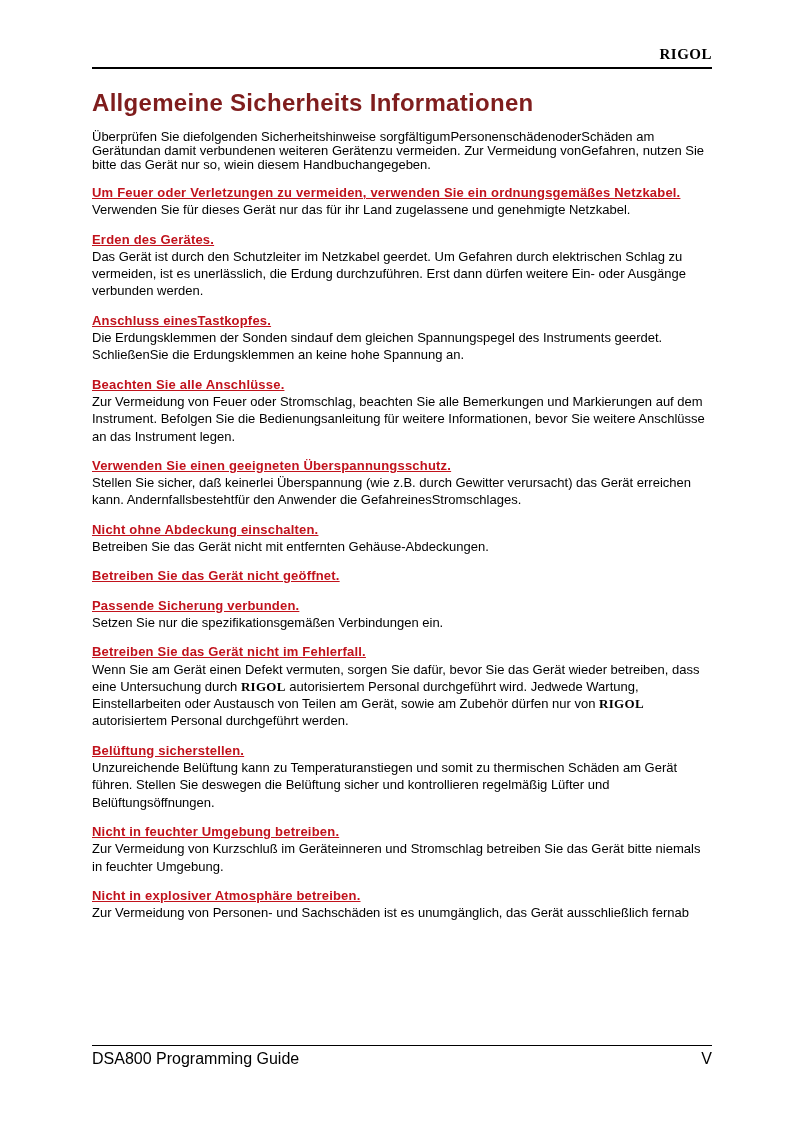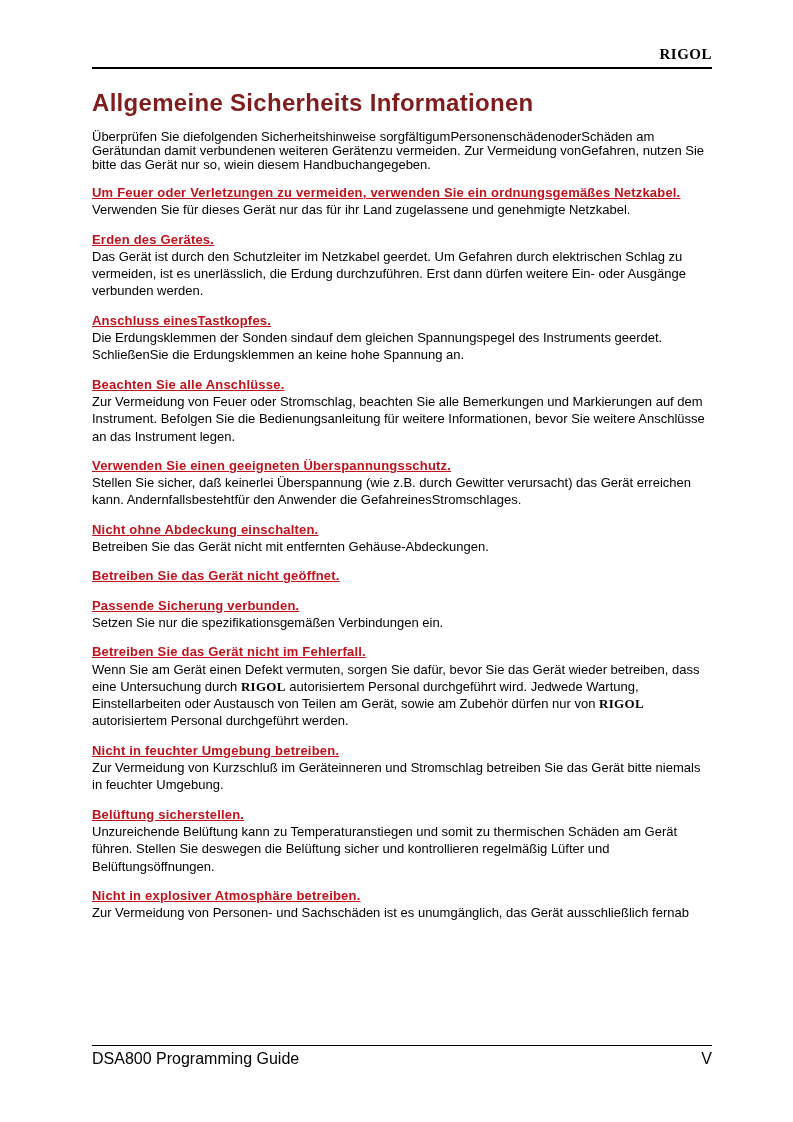--- a/index.html
+++ b/index.html
@@ -141,27 +141,27 @@
     <p>Setzen Sie nur die spezifikationsgemäßen Verbindungen ein.</p>
   </div>
 
 
   <div class="section">
     <h2>Betreiben Sie das Gerät nicht im Fehlerfall.</h2>
     <p>Wenn Sie am Gerät einen Defekt vermuten, sorgen Sie dafür, bevor Sie das Gerät wieder betreiben, dass eine Untersuchung durch <b class="brand-inline">RIGOL</b> autorisiertem Personal durchgeführt wird. Jedwede Wartung, Einstellarbeiten oder Austausch von Teilen am Gerät, sowie am Zubehör dürfen nur von <b class="brand-inline">RIGOL</b> autorisiertem Personal durchgeführt werden.</p>
   </div>
 
   <div class="section">
-    <h2>Nicht in feuchter Umgebung betreiben.</h2>
-    <p>Zur Vermeidung von Kurzschluß im Geräteinneren und Stromschlag betreiben Sie das Gerät bitte niemals in feuchter Umgebung.</p>
+    <h2>Belüftung sicherstellen.</h2>
+    <p>Unzureichende Belüftung kann zu Temperaturanstiegen und somit zu thermischen Schäden am Gerät führen. Stellen Sie deswegen die Belüftung sicher und kontrollieren regelmäßig Lüfter und Belüftungsöffnungen.</p>
   </div>
 
   <div class="section">
-    <h2>Belüftung sicherstellen.</h2>
-    <p>Unzureichende Belüftung kann zu Temperaturanstiegen und somit zu thermischen Schäden am Gerät führen. Stellen Sie deswegen die Belüftung sicher und kontrollieren regelmäßig Lüfter und Belüftungsöffnungen.</p>
+    <h2>Nicht in feuchter Umgebung betreiben.</h2>
+    <p>Zur Vermeidung von Kurzschluß im Geräteinneren und Stromschlag betreiben Sie das Gerät bitte niemals in feuchter Umgebung.</p>
   </div>
 
   <div class="section">
     <h2>Nicht in explosiver Atmosphäre betreiben.</h2>
     <p>Zur Vermeidung von Personen- und Sachschäden ist es unumgänglich, das Gerät ausschließlich fernab</p>
   </div>
 </div>
 
   </div>
 

